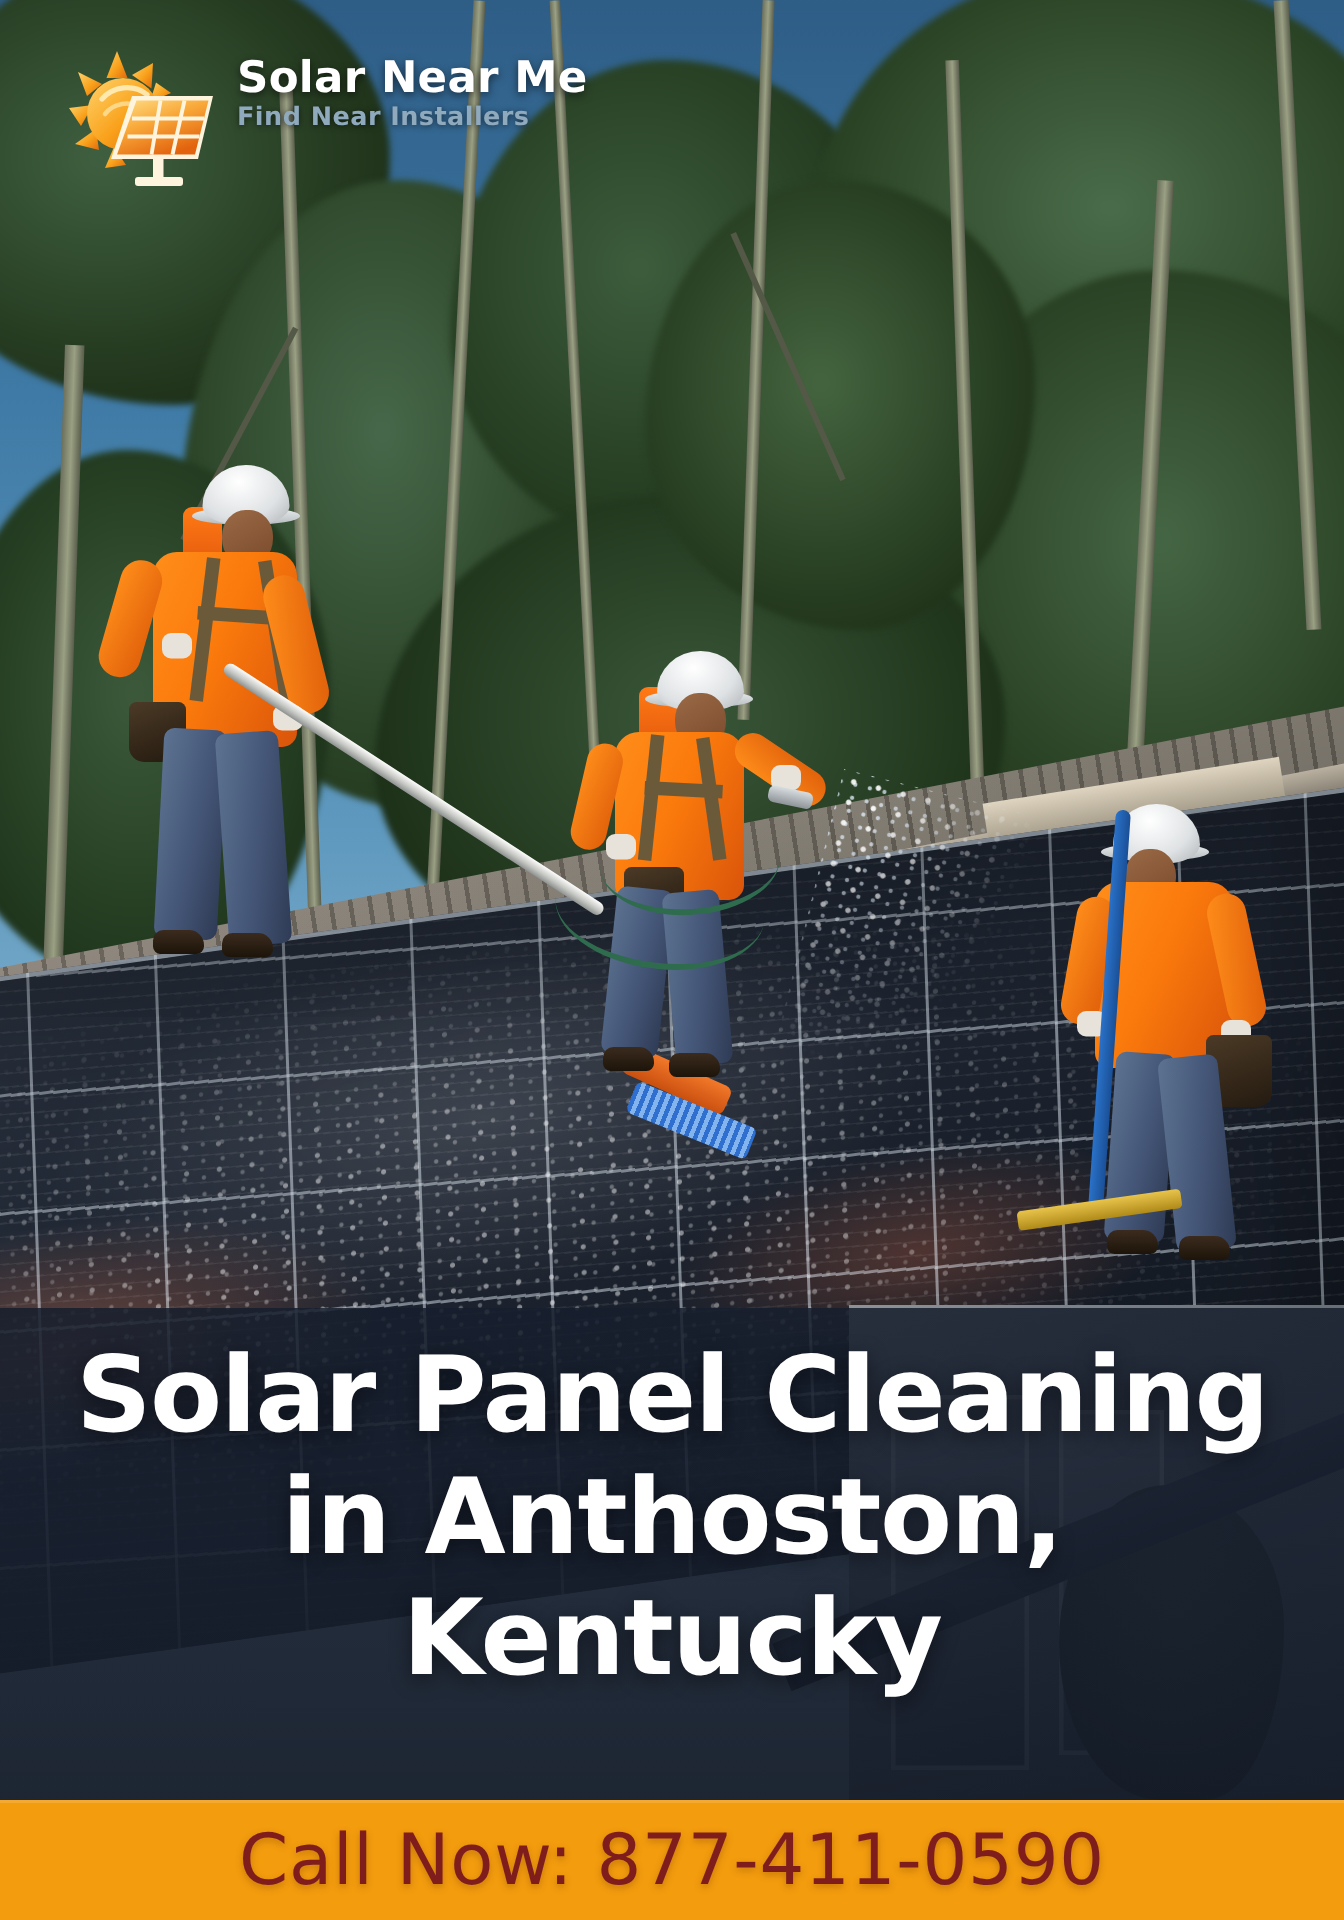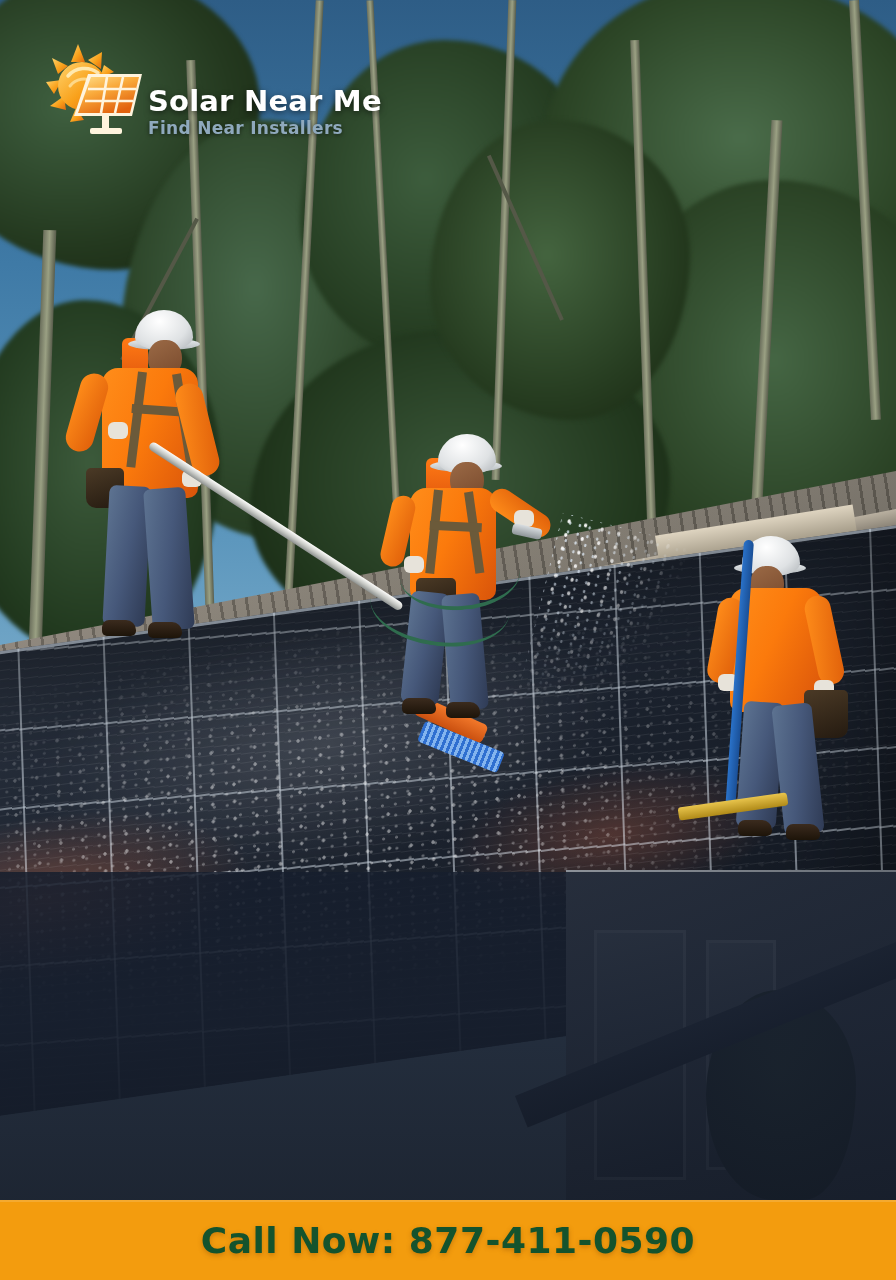--- a/index.html
+++ b/index.html
@@ -215,22 +215,22 @@
       radial-gradient(circle, rgba(230,242,255,.75) 1.1px, rgba(0,0,0,0) 1.7px);
     background-size:17px 14px, 10px 9px;
     background-position:0 0, 5px 4px;
     -webkit-mask-image:radial-gradient(ellipse 65% 80% at 8% 6%, #000 5%, rgba(0,0,0,.55) 45%, transparent 85%);
             mask-image:radial-gradient(ellipse 65% 80% at 8% 6%, #000 5%, rgba(0,0,0,.55) 45%, transparent 85%);
     transform:rotate(14deg);
   }
 
   
   .logo-wrap {
-    position:absolute; left:44px; top:42px;
-    display:flex; align-items:flex-end; gap:0; z-index:40;
+    position:absolute; left:44px; top:32px;
+    display:flex; align-items:flex-start; gap:10px; z-index:40;
   }
   .logo-mark { position:relative; width:104px; height:96px; }
   .logo-text-block { padding-top:4px; }
   .logo-title {
     color:#ffffff; font-size:29px; font-weight:bold; letter-spacing:.2px;
     line-height:1.05; text-shadow:0 2px 6px rgba(0,0,0,.55);
     font-family:"DejaVu Sans", sans-serif;
   }
   .logo-tagline {
     color:#8fa9bd; font-size:17px; font-weight:bold; letter-spacing:.3px;
@@ -257,21 +257,21 @@
     padding:0 14px;
   }
   .cta-bar {
     position:absolute; left:0; bottom:0; width:896px; height:80px;
     background:#f39c0e;
     display:flex; align-items:center; justify-content:center;
     z-index:30;
     box-shadow:inset 0 2px 0 rgba(255,255,255,.14);
   }
   .cta-text {
-    color:#14532d; font-size:36px; font-weight:bold; letter-spacing:.5px;
+    color:#7f1d1d; font-size:47px; font-weight:normal; letter-spacing:.5px;
     font-family:"DejaVu Sans", sans-serif;
     text-shadow:0 2px 5px rgba(120,60,0,.35);
     white-space:nowrap;
   }
 </style>
 </head>
 <body>
 
 <div id="poster">
 
@@ -425,18 +425,23 @@
       </svg>
     </div>
     <div class="logo-text-block">
       <div class="logo-title">Solar Near Me</div>
       <div class="logo-tagline">Find Near Installers</div>
     </div>
   </div>
 
   <div class="dark-overlay"></div>
 
+  <h1 class="headline">
+    <span>Solar Panel Cleaning</span><br>
+    <span>in Anthoston,</span><br>
+    <span>Kentucky</span>
+  </h1>
 
   <div class="cta-bar">
     <span class="cta-text">Call Now: 877-411-0590</span>
   </div>
 
 </div>
 
 </body></html>

